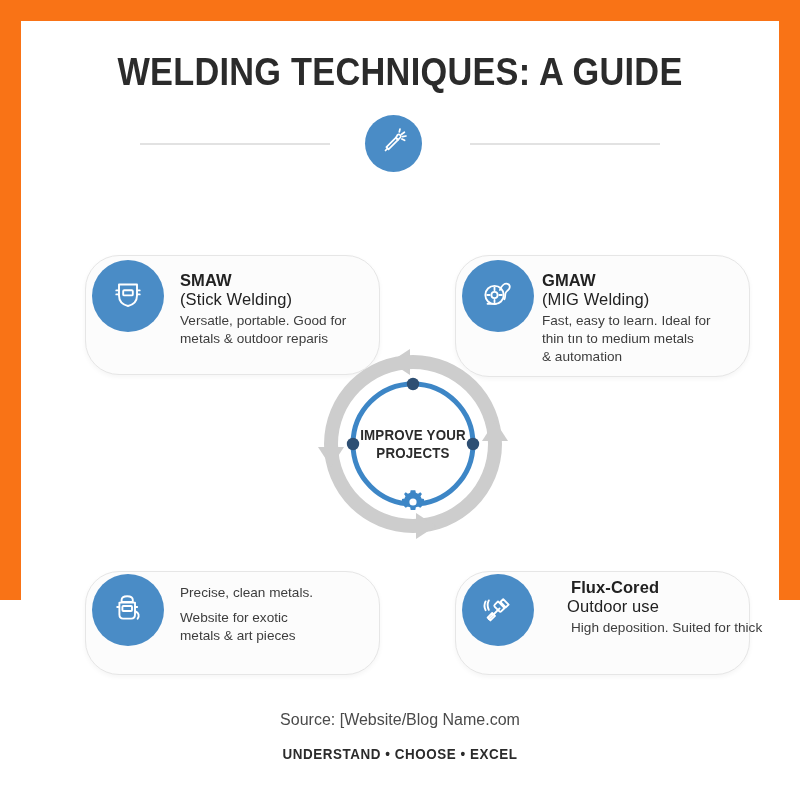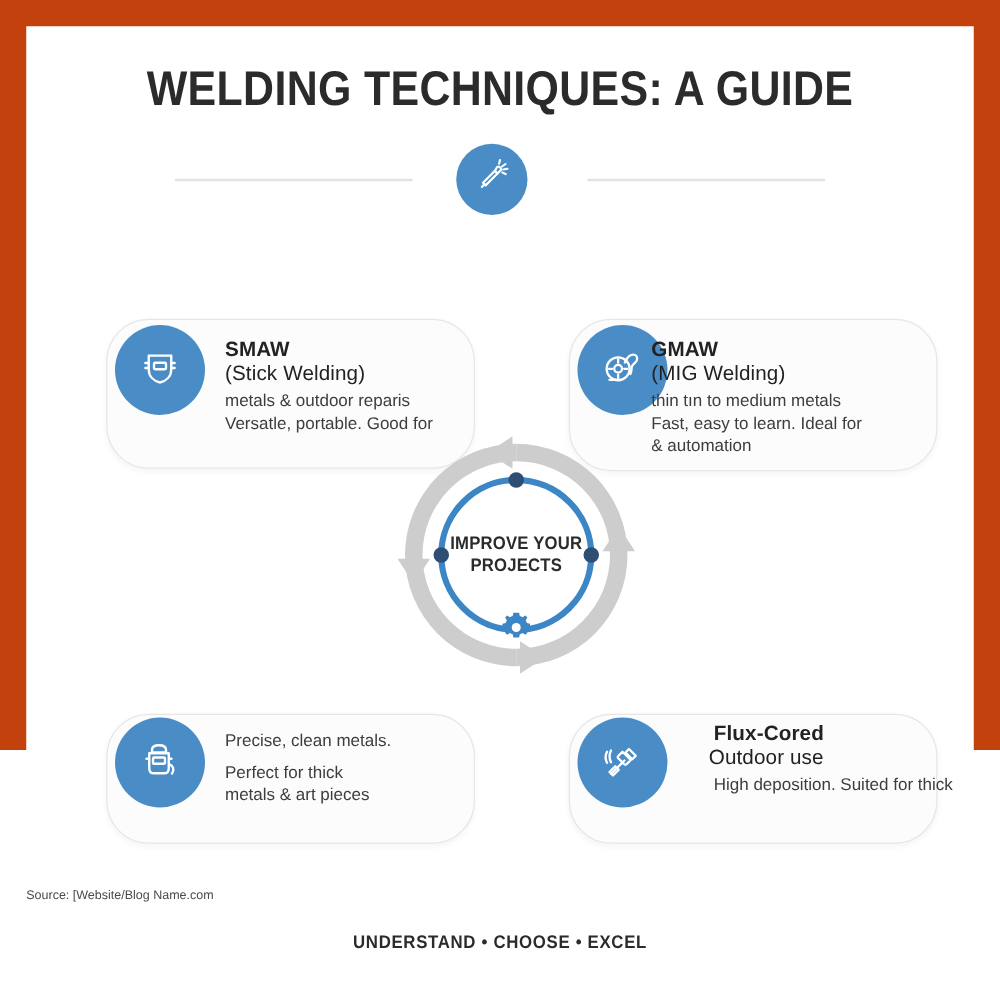--- a/index.html
+++ b/index.html
@@ -12,21 +12,21 @@
     height: 800px;
     font-family: "Liberation Sans", sans-serif;
     overflow: hidden;
   }
 
   
   #poster {
     position: relative;
     width: 800px;
     height: 600px;
-    background: #c2410c;
+    background: #f97316;
     box-sizing: border-box;
     padding-left: 12px;
   }
   #canvas {
     position: absolute;
     left: 21px;
     top: 21px;
     width: 758px;
     height: 758px;
     background: #ffffff;
@@ -99,21 +99,21 @@
   #icon-smaw { left: 71px;  top: 239px; }
   #icon-gmaw { left: 441px; top: 239px; }
   #icon-gtaw { left: 71px;  top: 553px; }
   #icon-flux { left: 441px; top: 553px; }
 
   .card-text {
     position: absolute;
     z-index: 4;
   }
   #text-smaw { left: 159px; top: 250px; width: 195px; }
-  #text-gmaw { left: 500px; top: 250px; width: 200px; }
+  #text-gmaw { left: 521px; top: 250px; width: 200px; }
   #text-gtaw { left: 159px; top: 560px; width: 195px; }
   #text-flux { left: 550px; top: 557px; width: 196px; }
 
   .card-title {
     font-size: 16.5px;
     font-weight: bold;
     color: #222222;
     line-height: 1.16;
     letter-spacing: 0.1px;
   }
@@ -168,22 +168,22 @@
     width: 30px;
     height: 30px;
   }
 
   
   #source {
     position: absolute;
     left: 0;
     top: 690px;
     width: 758px;
-    text-align: left;
-    font-size: 10px;
+    text-align: center;
+    font-size: 16px;
     color: #4a4a4a;
   }
   #tagline {
     position: absolute;
     left: 0;
     top: 725px;
     width: 758px;
     text-align: center;
     font-family: "Liberation Sans Narrow", "Liberation Sans", sans-serif;
     font-weight: bold;
@@ -233,22 +233,22 @@
             <path d="M30.4 17.4 H32.7"></path>
             <path d="M30.4 21.4 H32.7"></path>
           </g>
         </svg>
       </span>
     </div>
     <div class="card-text" id="text-smaw">
       <div class="card-title">SMAW</div>
       <div class="card-title2">(Stick Welding)</div>
       <div class="card-body">
+        <span class="ln">Versatle, portable. Good for</span>
         <span class="ln">metals &amp; outdoor reparis</span>
-        <span class="ln">Versatle, portable. Good for</span>
       </div>
     </div>
 
     <div class="card" id="card-gmaw"></div>
     <div class="card-icon" id="icon-gmaw">
       <span>
         <svg width="42" height="42" viewBox="0 0 42 42" fill="none">
           <g stroke="#ffffff" stroke-width="1.8" stroke-linecap="round" stroke-linejoin="round">
             <circle cx="17.5" cy="22" r="9.2"></circle>
             <circle cx="17.5" cy="22" r="3.1"></circle>
@@ -259,22 +259,22 @@
             <path d="M10.5 30.8 h8.5"></path>
             <path d="M22.9 17.0 C24.6 12.4 27.8 10.2 30.4 10.8 C32.6 11.3 33.3 13.6 32.3 15.6 C31.4 17.4 29.4 18.1 28.6 20.0 C27.9 21.8 28.6 24.2 27.4 26.2"></path>
           </g>
         </svg>
       </span>
     </div>
     <div class="card-text" id="text-gmaw">
       <div class="card-title">GMAW</div>
       <div class="card-title2">(MIG Welding)</div>
       <div class="card-body">
+        <span class="ln">Fast, easy to learn. Ideal for</span>
         <span class="ln">thin tın to medium metals</span>
-        <span class="ln">Fast, easy to learn. Ideal for</span>
         <span class="ln">&amp; automation</span>
       </div>
     </div>
 
     <div class="card" id="card-gtaw"></div>
     <div class="card-icon" id="icon-gtaw">
       <span>
         <svg width="42" height="42" viewBox="0 0 42 42" fill="none">
           <g stroke="#ffffff" stroke-width="1.9" stroke-linecap="round" stroke-linejoin="round">
             <path d="M14.6 13.0 C14.6 10.7 16.5 9.2 20.2 9.2 C23.9 9.2 25.8 10.7 25.8 13.0 V15.0 H14.6 Z"></path>
@@ -283,21 +283,21 @@
             <path d="M10.2 20.0 H12.2"></path>
             <path d="M28.2 20.0 H30.2"></path>
             <path d="M28.6 24.5 C31.8 25.6 32.6 28.9 30.6 31.8"></path>
           </g>
         </svg>
       </span>
     </div>
     <div class="card-text" id="text-gtaw">
       <div class="card-body">
         <span class="ln">Precise, clean metals.</span>
-        <span class="ln gap">Perfect for thick</span>
+        <span class="ln gap">Website for exotic</span>
         <span class="ln">metals &amp; art pieces</span>
       </div>
     </div>
 
     <div class="card" id="card-flux"></div>
     <div class="card-icon" id="icon-flux">
       <span>
         <svg width="42" height="42" viewBox="0 0 42 42" fill="none">
           <g stroke="#ffffff" stroke-width="1.9" stroke-linecap="round" stroke-linejoin="round">
             <path d="M12.0 32.0 L22.6 21.4"></path>

